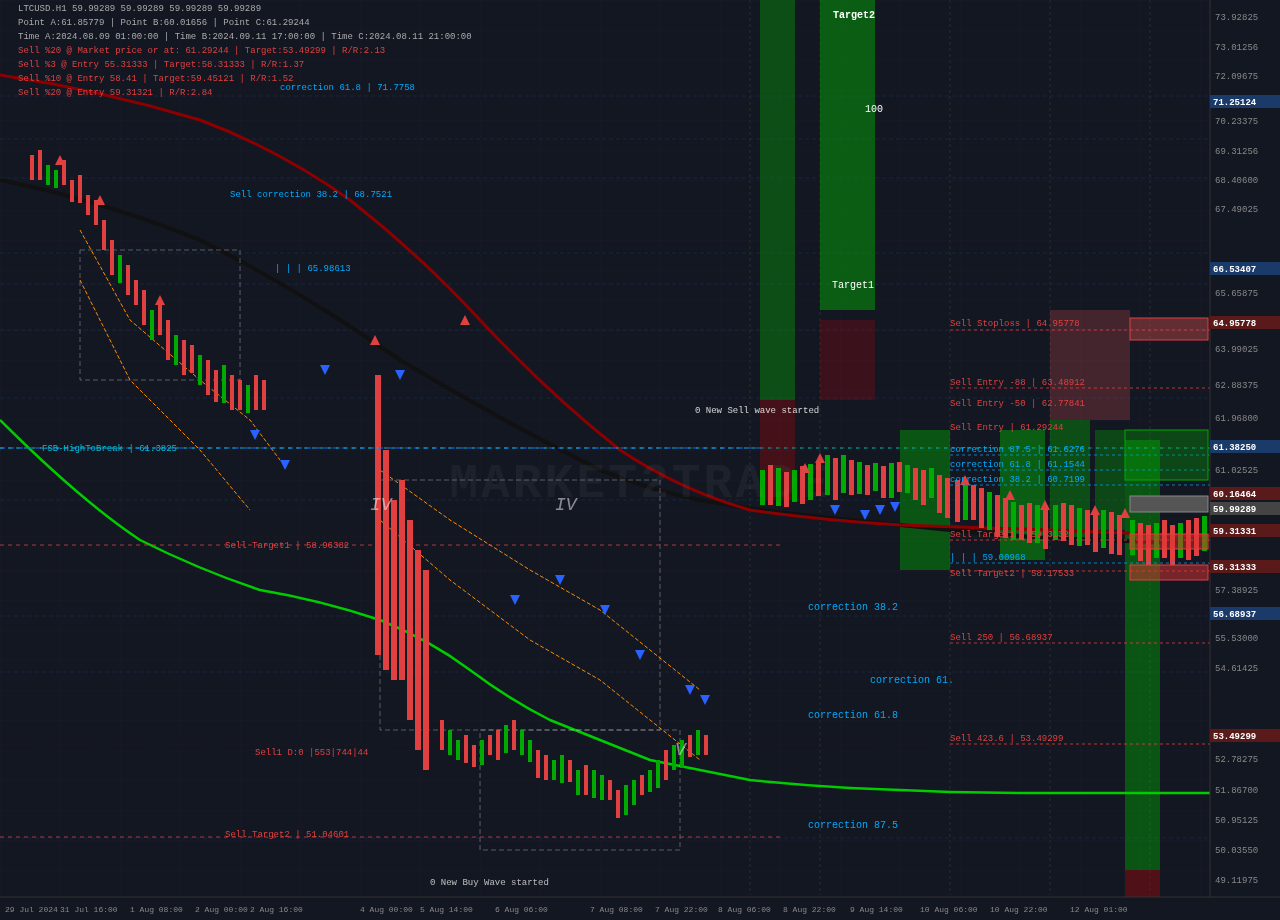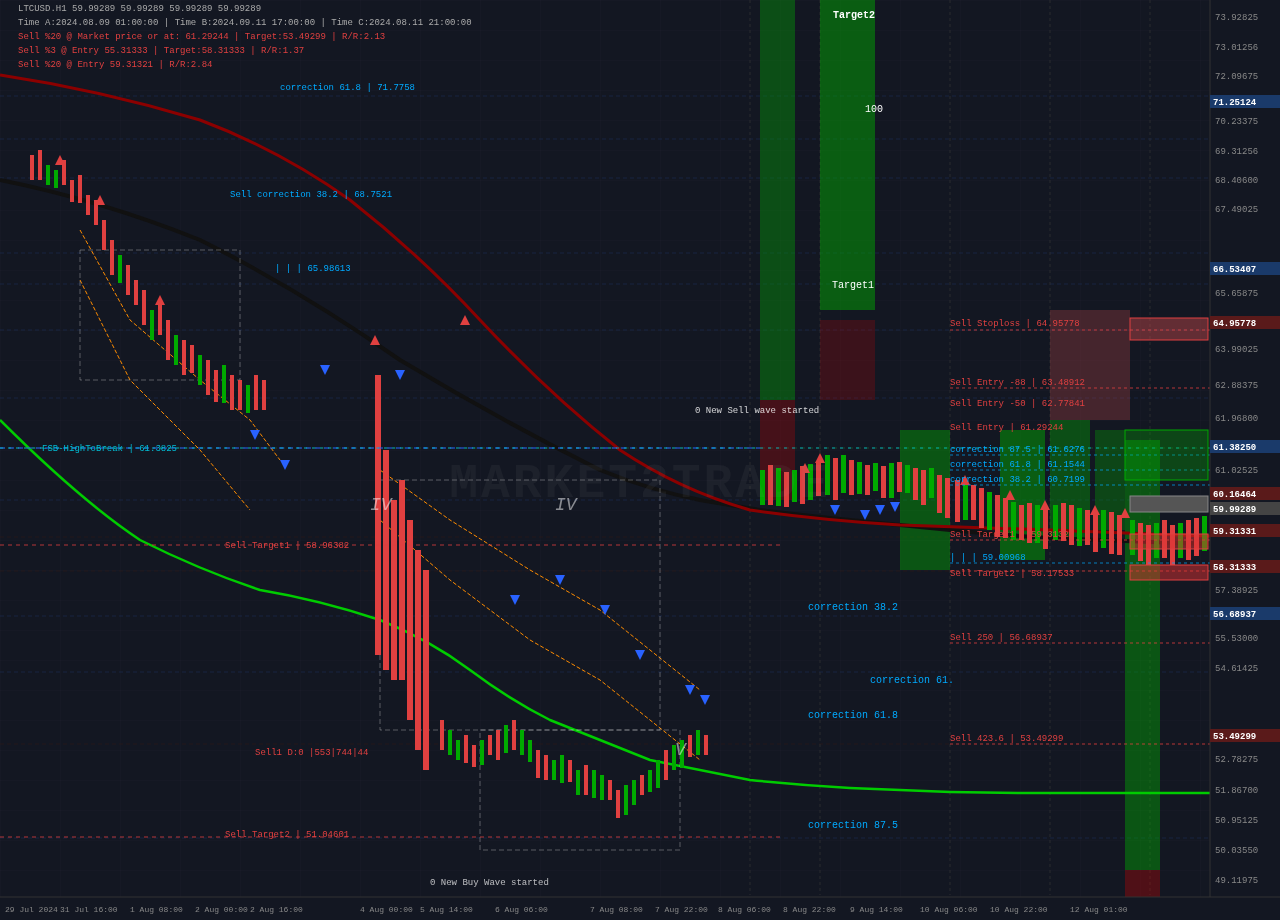--- a/index.html
+++ b/index.html
@@ -56,24 +56,26 @@
   </style>
 </head>
 <body>
 
 <div id="chart-container">
 
   <div class="watermark">MARKET2TRADE</div>
 
   <div class="info-bar">
     <div>LTCUSD.H1  59.99289 59.99289 59.99289 59.99289</div>
+    <div>Point A:61.85779 | Point B:60.01656 | Point C:61.29244</div>
     <div>Time A:2024.08.09 01:00:00 | Time B:2024.09.11 17:00:00 | Time C:2024.08.11 21:00:00</div>
     <div style="color:#e04040">Sell %20 @ Market price or at: 61.29244 | Target:53.49299 | R/R:2.13</div>
     <div style="color:#e04040">
       <div>Sell %3 @ Entry 55.31333 | Target:58.31333 | R/R:1.37</div>
+      <div>Sell %10 @ Entry 58.41 | Target:59.45121 | R/R:1.52</div>
       <div>Sell %20 @ Entry 59.31321 | R/R:2.84</div>
     </div>
   </div>
 
   <svg id="chart-svg" viewBox="0 0 1280 920" xmlns="http://www.w3.org/2000/svg">
 
     <defs>
       <pattern id="grid" width="60" height="30" patternUnits="userSpaceOnUse">
         <path d="M 60 0 L 0 0 0 30" fill="none" stroke="#1e2130" stroke-width="0.5"></path>
       </pattern>

